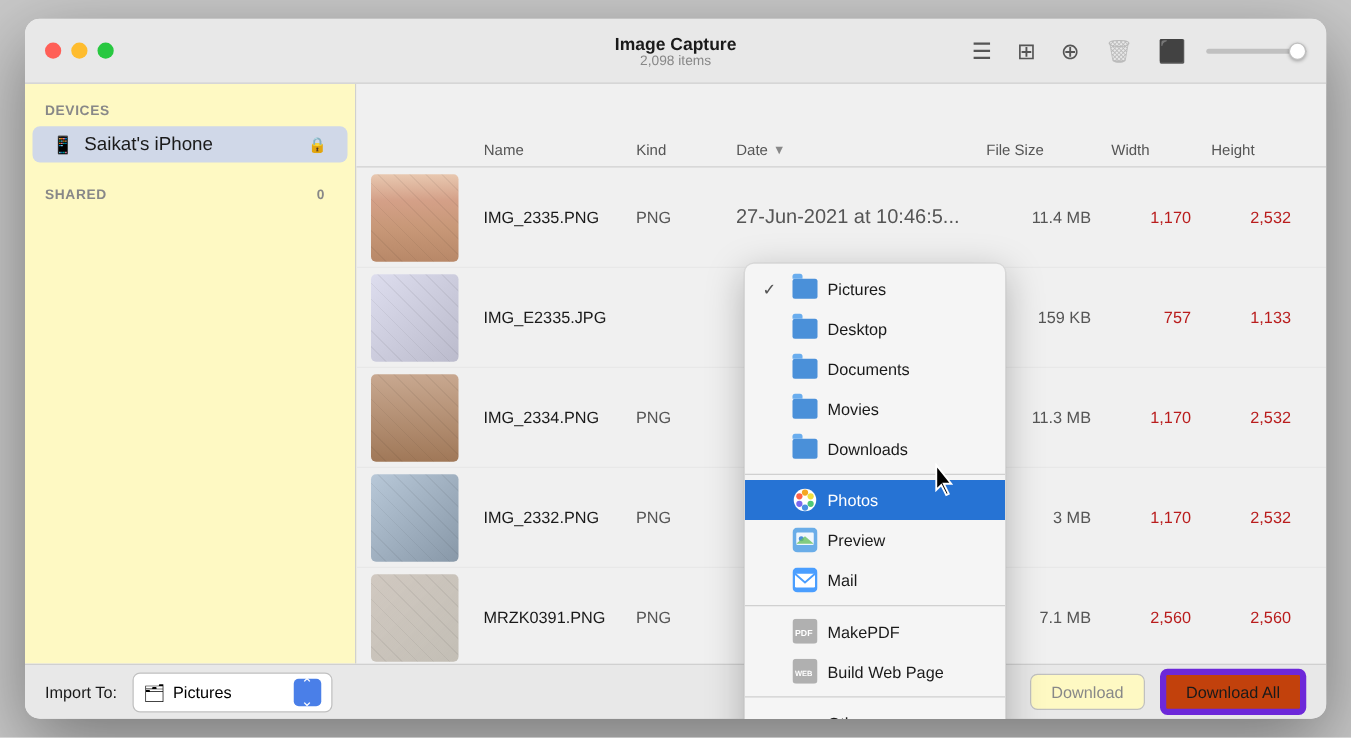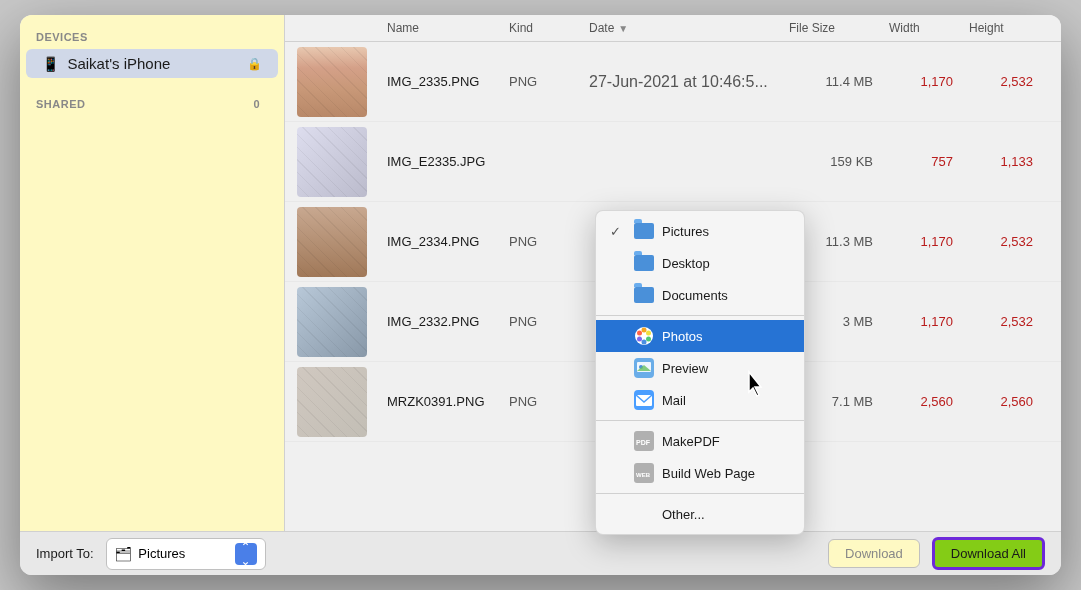--- a/index.html
+++ b/index.html
@@ -160,20 +160,21 @@
       background: #f0f0f0;
       flex-shrink: 0;
     }
     .table-header-cell {
       font-size: 12px;
       font-weight: 500;
       color: #555;
       display: flex;
       align-items: center;
       gap: 4px;
+      margin-top: 40px;
     }
     .sort-arrow {
       font-size: 10px;
       color: #888;
     }
     .table-body {
       flex: 1;
       overflow-y: auto;
       position: relative;
     }
@@ -278,23 +279,23 @@
     .btn {
       padding: 6px 16px;
       border-radius: 6px;
       font-size: 13px;
       cursor: pointer;
       border: 1px solid #c0c0c0;
       background: #fef9c3;
       color: #888;
     }
     .btn.primary {
-      background: #84cc16;
+      background: #c2410c;
       color: #1a1a1a;
-      border: 3px solid #6d28d9;
+      border: 5px solid #6d28d9;
     }
     
     .dropdown-menu {
       position: absolute;
       left: 575px;
       top: 195px;
       width: 210px;
       background: #f5f5f5;
       border-radius: 8px;
       box-shadow: 0 8px 30px rgba(0,0,0,0.25);
@@ -367,20 +368,43 @@
     .cursor-svg {
       width: 24px;
       height: 28px;
     }
   </style>
 </head>
 <body>
 
 <div class="window">
 
+  <div class="titlebar">
+    <div class="traffic-lights">
+      <div class="traffic-light close"></div>
+      <div class="traffic-light minimize"></div>
+      <div class="traffic-light maximize"></div>
+    </div>
+    <div class="title-info">
+      <div class="app-title">Image Capture</div>
+      <div class="item-count">2,098 items</div>
+    </div>
+    <div class="toolbar-icons">
+      <span class="toolbar-icon">☰</span>
+      <span class="toolbar-icon">⊞</span>
+      <span class="toolbar-icon">⊕</span>
+      <span class="toolbar-icon disabled">🗑</span>
+      <span class="toolbar-icon disabled">⬛</span>
+      <div class="slider-container">
+        <div class="slider">
+          <div class="slider-thumb"></div>
+        </div>
+      </div>
+    </div>
+  </div>
 
   <div class="content-area">
 
     <div class="sidebar">
       <div class="sidebar-section-title">DEVICES</div>
       <div class="sidebar-item active">
         <span class="sidebar-item-icon">📱</span>
         <span class="sidebar-item-label">Saikat's iPhone</span>
         <span class="sidebar-lock-icon">🔒</span>
       </div>
@@ -513,21 +537,35 @@
     </div>
 
     <div class="dropdown-item">
       <span class="check"></span>
       <div class="dropdown-item-icon">
         <div class="folder-icon-blue"></div>
       </div>
       <span class="item-label">Documents</span>
     </div>
 
-
+    <div class="dropdown-item">
+      <span class="check"></span>
+      <div class="dropdown-item-icon">
+        <div class="folder-icon-blue"></div>
+      </div>
+      <span class="item-label">Movies</span>
+    </div>
+
+    <div class="dropdown-item">
+      <span class="check"></span>
+      <div class="dropdown-item-icon">
+        <div class="folder-icon-blue"></div>
+      </div>
+      <span class="item-label">Downloads</span>
+    </div>
     <div class="dropdown-separator"></div>
 
     <div class="dropdown-item highlighted">
       <span class="check"></span>
       <div class="dropdown-item-icon">
         <svg width="20" height="20" viewBox="0 0 20 20">
           <circle cx="10" cy="10" r="9" fill="white"></circle>
           <circle cx="10" cy="4" r="2.5" fill="#f5a623"></circle>
           <circle cx="14.5" cy="7" r="2.5" fill="#f0e040"></circle>
           <circle cx="14.5" cy="13" r="2.5" fill="#50c878"></circle>

